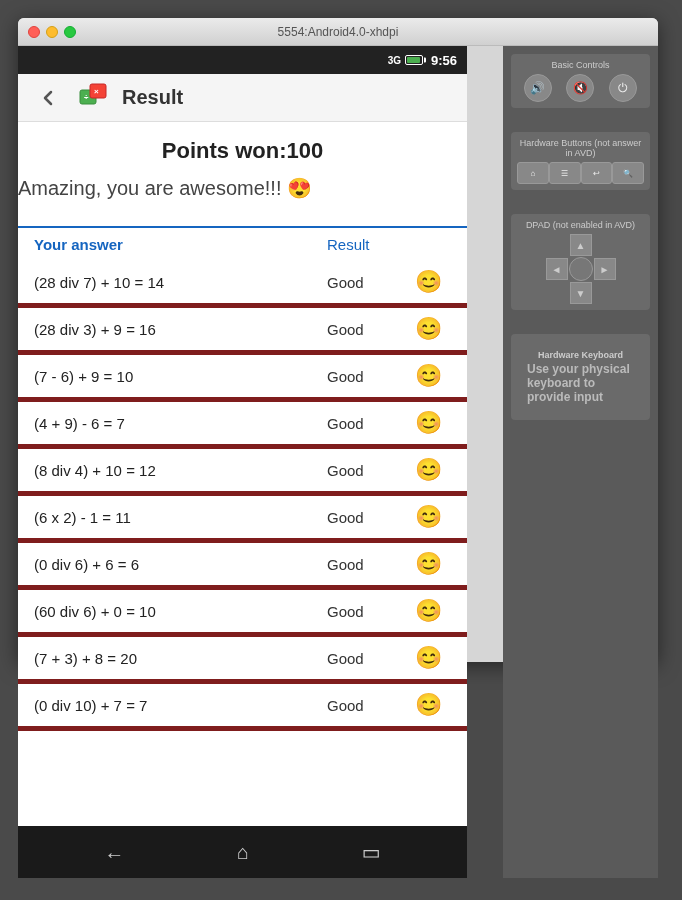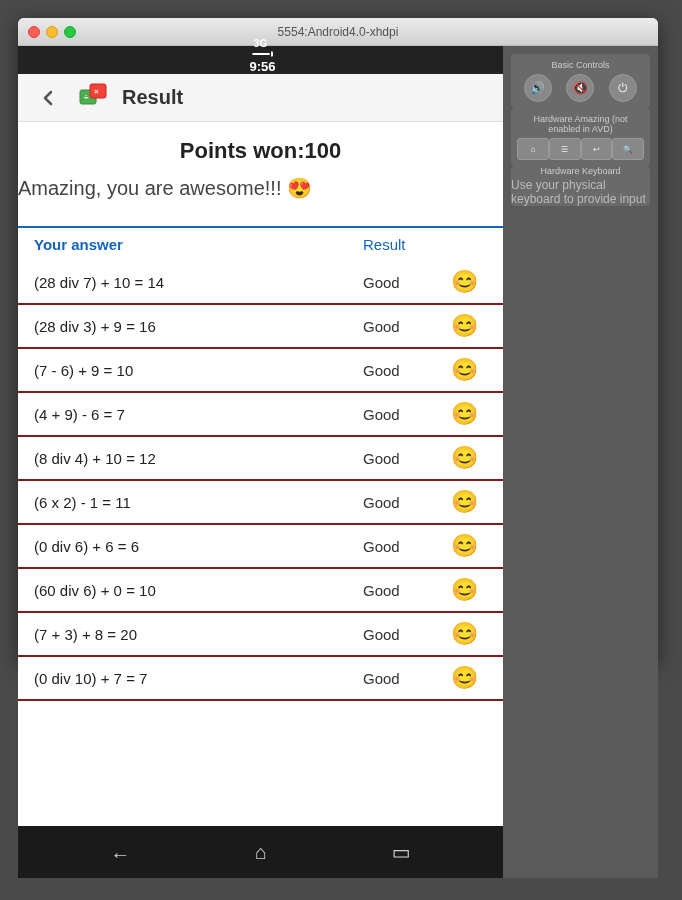--- a/index.html
+++ b/index.html
@@ -75,21 +75,20 @@
 
     
     .android-status-bar {
       height: 28px;
       background: #222;
       display: flex;
       align-items: center;
       justify-content: flex-end;
       padding: 0 10px;
       gap: 4px;
-      flex-direction: column;
     }
 
     .status-signal {
       font-size: 10px;
       color: white;
       font-weight: bold;
     }
 
     .status-battery {
       width: 18px;
@@ -196,21 +195,21 @@
     }
 
     .col-icon {
       width: 44px;
     }
 
     .result-row {
       display: flex;
       align-items: center;
       padding: 10px 16px;
-      border-bottom: 2px solid #7f1d1d;
+      border-bottom: 5px solid #7f1d1d;
     }
 
     .row-expr {
       flex: 1;
       font-size: 15px;
       color: #222;
     }
 
     .row-good {
       width: 80px;
@@ -241,21 +240,22 @@
       cursor: pointer;
     }
 
     
     .controls-panel {
       width: 155px;
       background: #5a5a5a;
       display: flex;
       flex-direction: column;
       padding: 8px;
-      gap: 0;
+      gap: 24px;
+      margin-left: 36px;
     }
 
     .controls-section-title {
       font-size: 9px;
       color: #ccc;
       text-align: center;
       margin-bottom: 2px;
     }
 
     .basic-controls {
@@ -349,21 +349,22 @@
       align-items: center;
       justify-content: center;
       font-size: 8px;
       color: #eee;
       cursor: pointer;
     }
 
     .keyboard-section {
       background: #6a6a6a;
       border-radius: 4px;
-      padding: 0;
+      padding: 16px;
+      font-weight: bold;
     }
 
     .keyboard-hint {
       font-size: 12px;
       color: #bbb;
     }
 
     
     .emoji-smiley {
       font-size: 22px;
@@ -516,37 +517,49 @@
           <div class="ctrl-btn">
             <span>🔇</span>
           </div>
           <div class="ctrl-btn">
             <span>⏻</span>
           </div>
         </div>
       </div>
 
       <div class="hardware-section">
-        <div class="controls-section-title">Hardware Amazing (not enabled in AVD)</div>
+        <div class="controls-section-title">Hardware Buttons (not answer in AVD)</div>
         <div class="hw-buttons-row">
           <div class="hw-btn">
             <span>⌂</span>
           </div>
           <div class="hw-btn">
             <span>☰</span>
           </div>
           <div class="hw-btn">
             <span>↩</span>
           </div>
           <div class="hw-btn">
             <span>🔍</span>
           </div>
         </div>
       </div>
 
+      <div class="hardware-section">
+        <div class="controls-section-title">DPAD (not enabled in AVD)</div>
+        <div class="dpad-container">
+          <div class="dpad">
+            <div class="dpad-btn dpad-up">▲</div>
+            <div class="dpad-btn dpad-down">▼</div>
+            <div class="dpad-btn dpad-left">◄</div>
+            <div class="dpad-btn dpad-right">►</div>
+            <div class="dpad-center"></div>
+          </div>
+        </div>
+      </div>
 
       <div class="keyboard-section">
         <div class="controls-section-title">Hardware Keyboard</div>
         <div class="keyboard-hint">Use your physical keyboard to provide input</div>
       </div>
     </div>
   </div>
 </div>
 
 </body></html>

